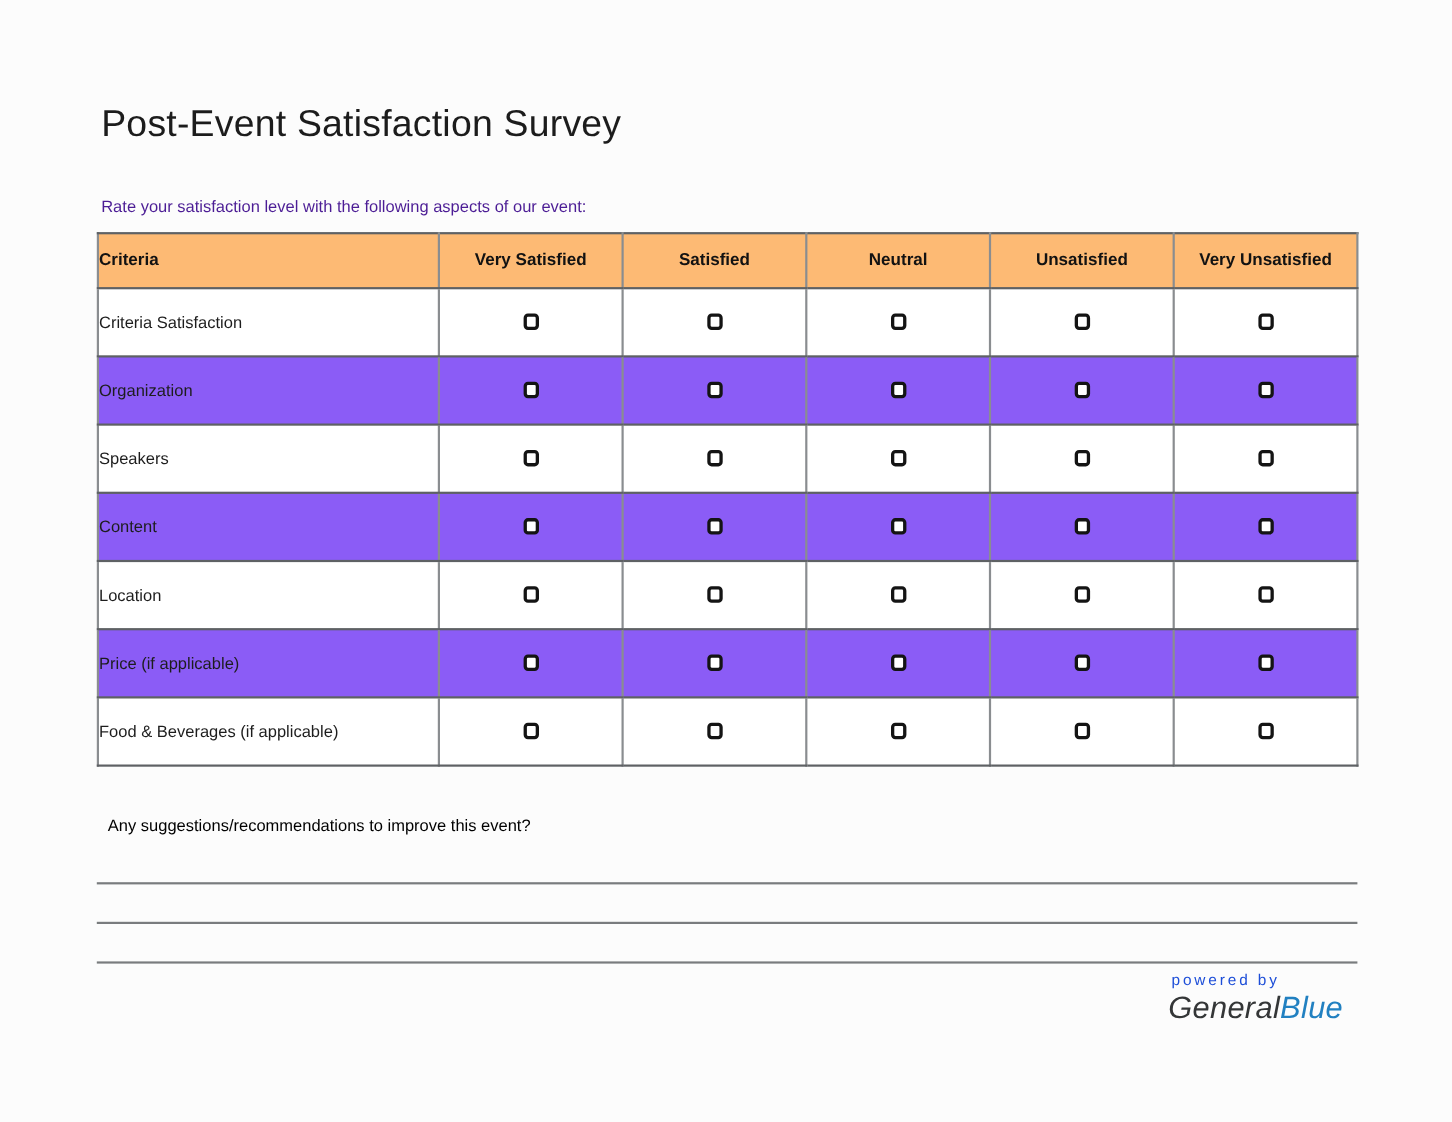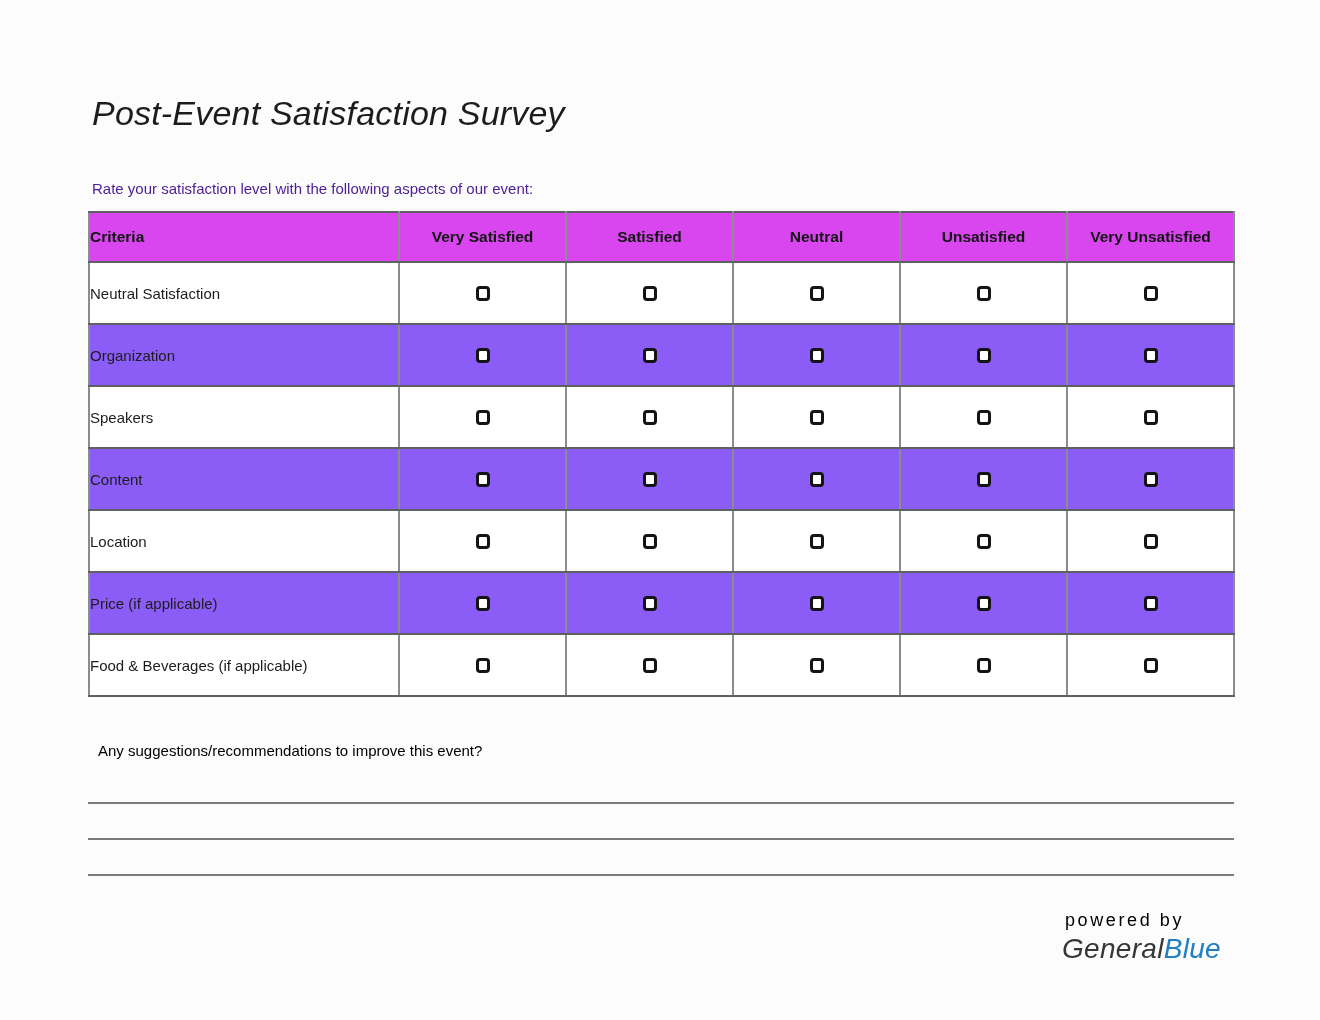--- a/index.html
+++ b/index.html
@@ -12,21 +12,20 @@
     position: relative;
     overflow: hidden;
   }
   .page { position: absolute; inset: 0; }
 
   .doc-title {
     position: absolute; left: 92px; top: 94px;
     margin: 0;
     font-size: 34px; font-weight: 400; letter-spacing: 0.2px;
     color: #1c1c1c;
-    font-style: italic;
   }
   .instruction {
     position: absolute; left: 92px; top: 180px;
     font-size: 15px; color: #4c1d95;
   }
 
   table.survey {
     position: absolute; left: 88px; top: 211px;
     width: 1146px;
     border-collapse: collapse;
@@ -34,21 +33,21 @@
     background: #ffffff;
     border: 2px solid #5e6164;
   }
   table.survey th, table.survey td {
     border-left: 2px solid #8a8d90;
     border-right: 2px solid #8a8d90;
     border-top: 2px solid #5e6164;
     border-bottom: 2px solid #5e6164;
     padding: 0;
   }
-  table.survey thead tr { height: 50px; background: #d946ef; }
+  table.survey thead tr { height: 50px; background: #fdba74; }
   table.survey tbody tr { height: 62px; }
   table.survey tbody tr.row-alt { background: #8b5cf6; }
   th.col-criteria, td.cell-label {
     text-align: left; padding-left: 14px;
   }
   th { font-size: 15.5px; font-weight: 700; color: #121212; text-align: center; }
   td.cell-label { font-size: 15px; font-weight: 400; color: #1d1d1d; }
   td.cell-check { text-align: center; vertical-align: middle; }
 
   .checkbox {
@@ -72,23 +71,22 @@
   .answer-line.l1 { top: 802px; }
   .answer-line.l2 { top: 838px; }
   .answer-line.l3 { top: 874px; }
 
   .logo {
     position: absolute; left: 1062px; top: 882px;
   }
   .powered-by {
     display: block;
     padding-left: 3px;
-    font-size: 18px; letter-spacing: 2.6px;
-    color: #000000;
-    margin-top: 28px;
+    font-size: 14px; letter-spacing: 2.6px;
+    color: #1d4ed8;
   }
   .brand {
     display: block;
     margin-top: 3px;
     font-size: 28px; line-height: 30px; letter-spacing: 0.3px;
     font-weight: 400;
     font-style: italic;
   }
   .brand-primary { color: #343637; }
   .brand-accent  { color: #2180c1; }
@@ -116,21 +114,21 @@
           <th class="col-criteria">Criteria</th>
           <th>Very Satisfied</th>
           <th>Satisfied</th>
           <th>Neutral</th>
           <th>Unsatisfied</th>
           <th>Very Unsatisfied</th>
         </tr>
     </thead>
     <tbody>
         <tr>
-          <td class="cell-label">Neutral Satisfaction</td>
+          <td class="cell-label">Criteria Satisfaction</td>
           <td class="cell-check"><span class="checkbox"></span></td>
           <td class="cell-check"><span class="checkbox"></span></td>
           <td class="cell-check"><span class="checkbox"></span></td>
           <td class="cell-check"><span class="checkbox"></span></td>
           <td class="cell-check"><span class="checkbox"></span></td>
         </tr>
         <tr class="row-alt">
           <td class="cell-label">Organization</td>
           <td class="cell-check"><span class="checkbox"></span></td>
           <td class="cell-check"><span class="checkbox"></span></td>

